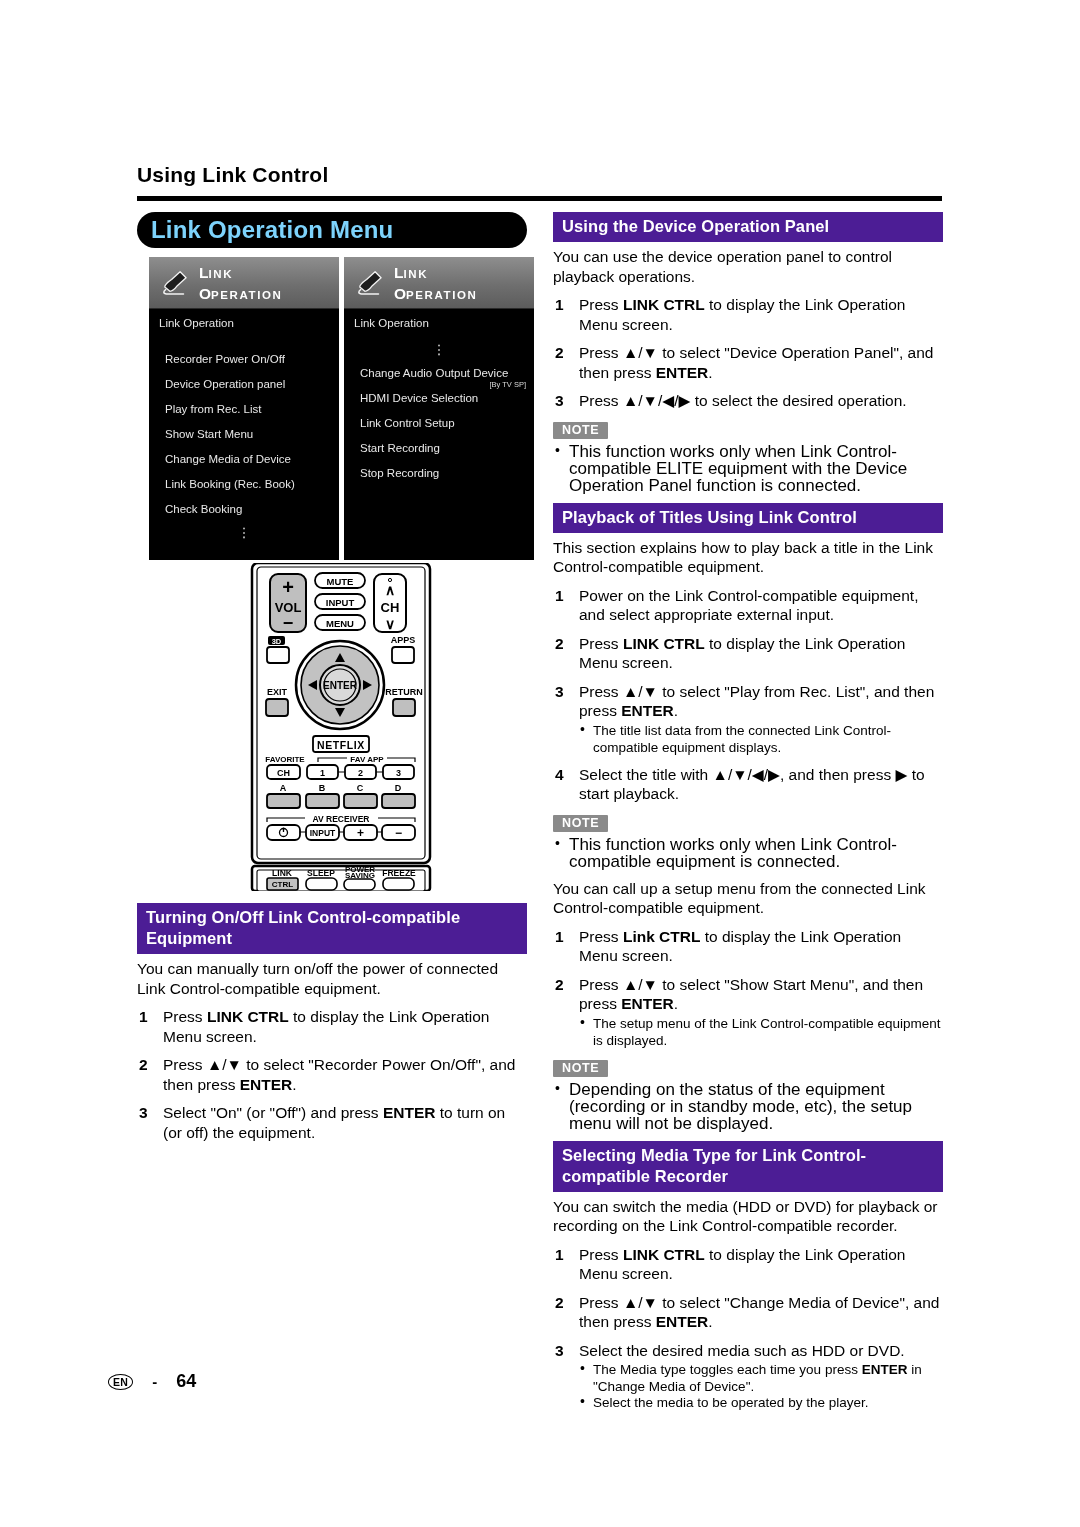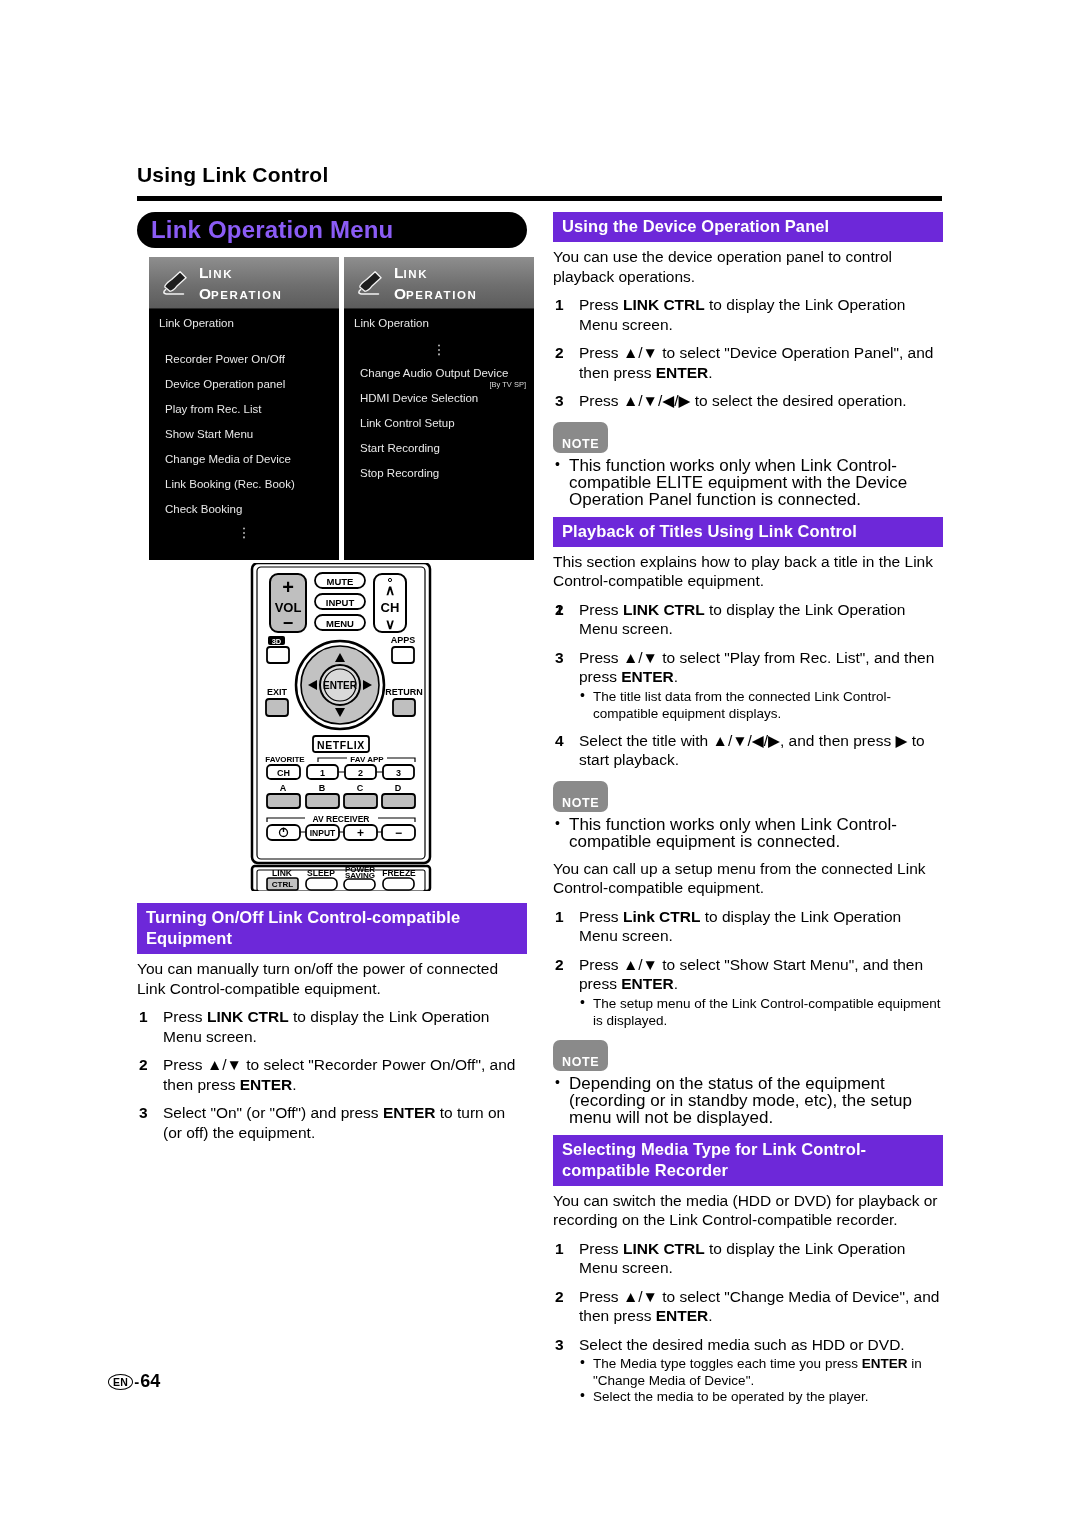--- a/index.html
+++ b/index.html
@@ -50,33 +50,33 @@
   .col-right {
     position: absolute;
     left: 553px;
     top: 212px;
     width: 390px;
   }
 
   
   .title-pill {
     background: #000;
-    color: #8b5cf6;
+    color: #7dd3fc;
     border-radius: 20px;
     height: 36px;
     line-height: 36px;
     padding: 0 0 0 14px;
     font-size: 24px;
     font-weight: bold;
     letter-spacing: 0.2px;
   }
 
   
   .sec-head {
-    background: #6d28d9;
+    background: #4c1d95;
     color: #fff;
     font-size: 16.5px;
     font-weight: bold;
     padding: 4px 6px 5px 9px;
     line-height: 21px;
     margin: 0 0 5px 0;
     letter-spacing: 0.1px;
   }
 
   
@@ -118,22 +118,22 @@
   .bullet.tight { margin-bottom: 2px; }
 
   
   .note-badge {
     display: inline-block;
     background: #8a8a8a;
     color: #fff;
     font-size: 12.5px;
     font-weight: bold;
     letter-spacing: 0.6px;
-    padding: 15px 9px 2px 9px;
-    border-radius: 7px;
+    padding: 1px 9px 2px 9px;
+    border-radius: 1px;
     margin: 2px 0 4px 0;
   }
   .note-bullet {
     position: relative;
     padding-left: 16px;
     font-size: 17px;
     line-height: 17px;
     margin: 0 0 9px 0;
   }
   .note-bullet::before {
@@ -234,21 +234,21 @@
 
   
   .footer {
     position: absolute;
     left: 108px;
     top: 1371px;
     font-size: 17px;
     font-weight: bold;
     display: flex;
     align-items: center;
-    gap: 1px;
+    gap: 19px;
   }
   .en-oval {
     display: inline-block;
     border: 1.6px solid #000;
     border-radius: 50%;
     font-size: 10.5px;
     font-weight: bold;
     line-height: 12px;
     padding: 1px 4px 1px 4px;
     letter-spacing: 0.3px;
@@ -452,21 +452,21 @@
         <span class="num">3</span><span>Press ▲/▼/◀/▶ to select the desired operation.</span>
       </div>
       <div class="note-badge">NOTE</div>
       <div class="note-bullet">This function works only when Link Control-compatible ELITE equipment with the Device Operation Panel function is connected.</div>
     </div>
 
     <div>
       <div class="sec-head">Playback of Titles Using Link Control</div>
       <p class="para">This section explains how to play back a title in the Link Control-compatible equipment.</p>
       <div class="step">
-        <span class="num">1</span>
+        <span class="num">1</span><span>Power on the Link Control-compatible equipment, and select appropriate external input.</span>
       </div>
       <div class="step">
         <span class="num">2</span><span>Press </span><b>LINK CTRL</b><span> to display the Link Operation Menu screen.</span>
       </div>
       <div class="step" style="margin-bottom:4px;">
         <span class="num">3</span><span>Press ▲/▼ to select "Play from Rec. List", and then press </span><b>ENTER</b><span>.</span>
       </div>
       <div class="bullet">The title list data from the connected Link Control-compatible equipment displays.</div>
       <div class="step">
         <span class="num">4</span><span>Select the title with ▲/▼/◀/▶, and then press ▶ to start playback.</span>

